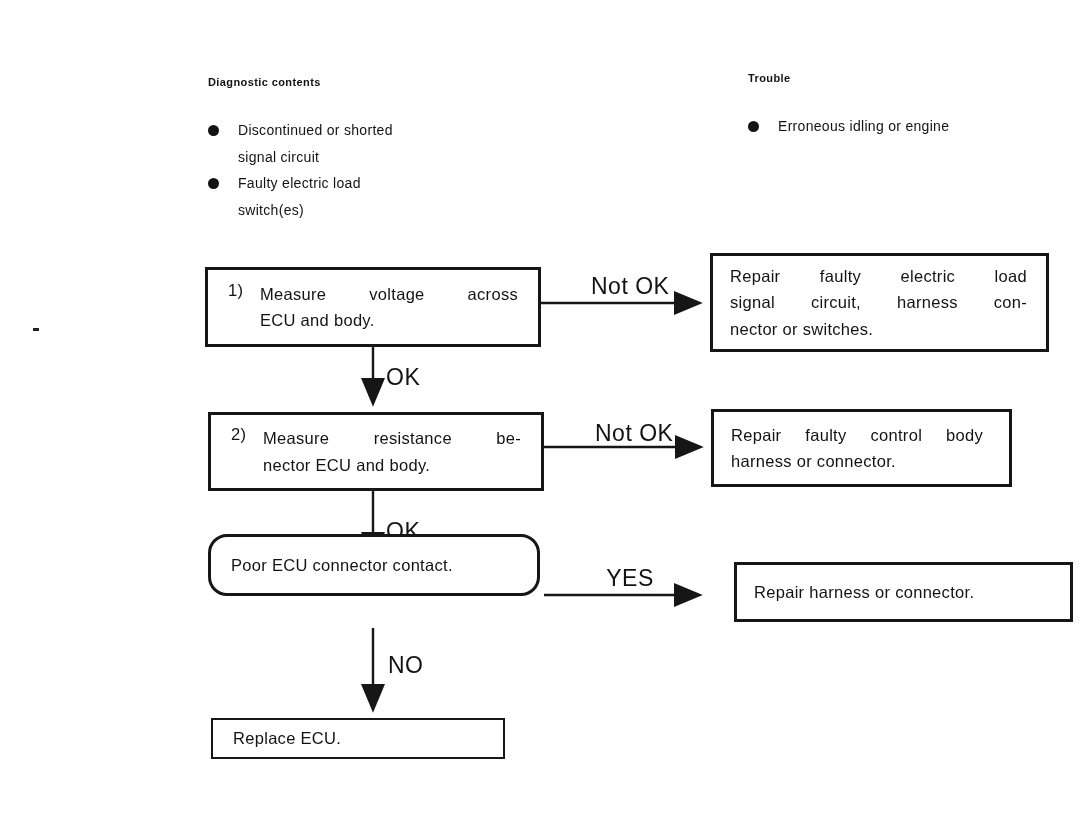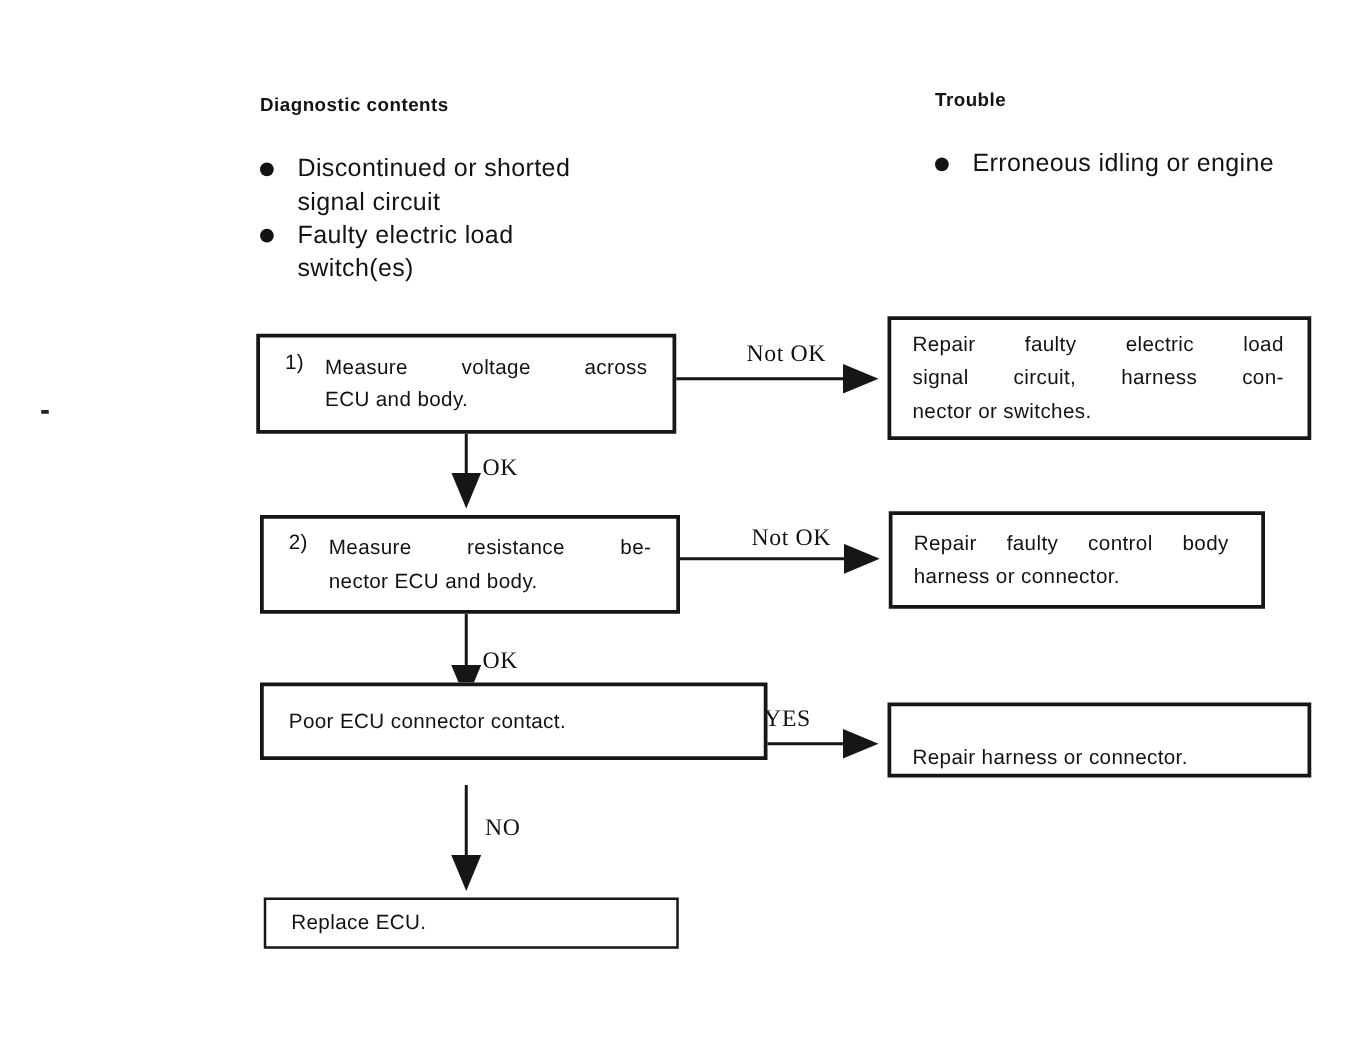--- a/index.html
+++ b/index.html
@@ -12,37 +12,37 @@
     position: relative;
     width: 1088px;
     height: 834px;
     background: #ffffff;
     overflow: hidden;
   }
 
   
   .legend { position: absolute; }
   .legend-title {
-    font-size: 15px;
+    font-size: 11px;
     font-weight: bold;
     letter-spacing: 0.4px;
   }
   .legend-list { margin-top: 29px; }
   .legend-item { display: flex; }
   .bullet {
     flex: 0 0 auto;
     width: 11px;
     height: 11px;
     border-radius: 50%;
     background: #131313;
     margin-top: 8px;
   }
   .legend-item .item-lines { margin-left: 19px; }
   .item-line {
-    font-size: 20px;
+    font-size: 14px;
     line-height: 26.5px;
     letter-spacing: 0.3px;
     white-space: nowrap;
   }
 
   
   .box {
     position: absolute;
     border: 3px solid #161616;
     background: #ffffff;
@@ -59,34 +59,33 @@
   }
   .box .lines { flex: 1 1 auto; }
   .box .line { line-height: 26.5px; }
   .box .lines .line:not(:last-child) {
     text-align: justify;
     text-align-last: justify;
   }
 
   #step-1   { left: 205px; top: 267px; width: 336px; height: 80px; padding: 0 20px; }
   #step-2   { left: 208px; top: 412px; width: 336px; height: 79px; padding: 0 20px; }
-  #step-3   { left: 208px; top: 546px; width: 406px; height: 62px; padding: 0 20px; }
-  #step-4   { left: 211px; top: 718px; width: 332px; height: 41px; padding: 0 20px; border-width: 2px; }
+  #step-3   { left: 208px; top: 534px; width: 332px; height: 62px; padding: 0 20px; border-radius: 19px; }
+  #step-4   { left: 211px; top: 718px; width: 294px; height: 41px; padding: 0 20px; border-width: 2px; }
   #result-1 { left: 710px; top: 253px; width: 339px; height: 99px; padding: 0 19px 0 17px; }
   #result-2 { left: 711px; top: 409px; width: 301px; height: 78px; padding: 0 26px 0 17px; }
-  #result-3 { left: 710px; top: 562px; width: 339px; height: 60px; padding: 0 26px 0 17px; align-items: flex-end; }
+  #result-3 { left: 734px; top: 562px; width: 339px; height: 60px; padding: 0 26px 0 17px; }
 
   
   .flabel {
     position: absolute;
-    font-size: 19px;
+    font-size: 23px;
     letter-spacing: 0.5px;
     text-align: center;
     white-space: nowrap;
-    font-family: Liberation Serif, serif;
   }
   #label-notok-1 { left: 591px; top: 273px; width: 76px; }
   #label-ok-1    { left: 386px; top: 364px; }
   #label-notok-2 { left: 595px; top: 420px; width: 76px; }
   #label-ok-2    { left: 386px; top: 518px; }
   #label-yes     { left: 603px; top: 565px; width: 54px; }
   #label-no      { left: 388px; top: 652px; }
 
   
   .connectors {

